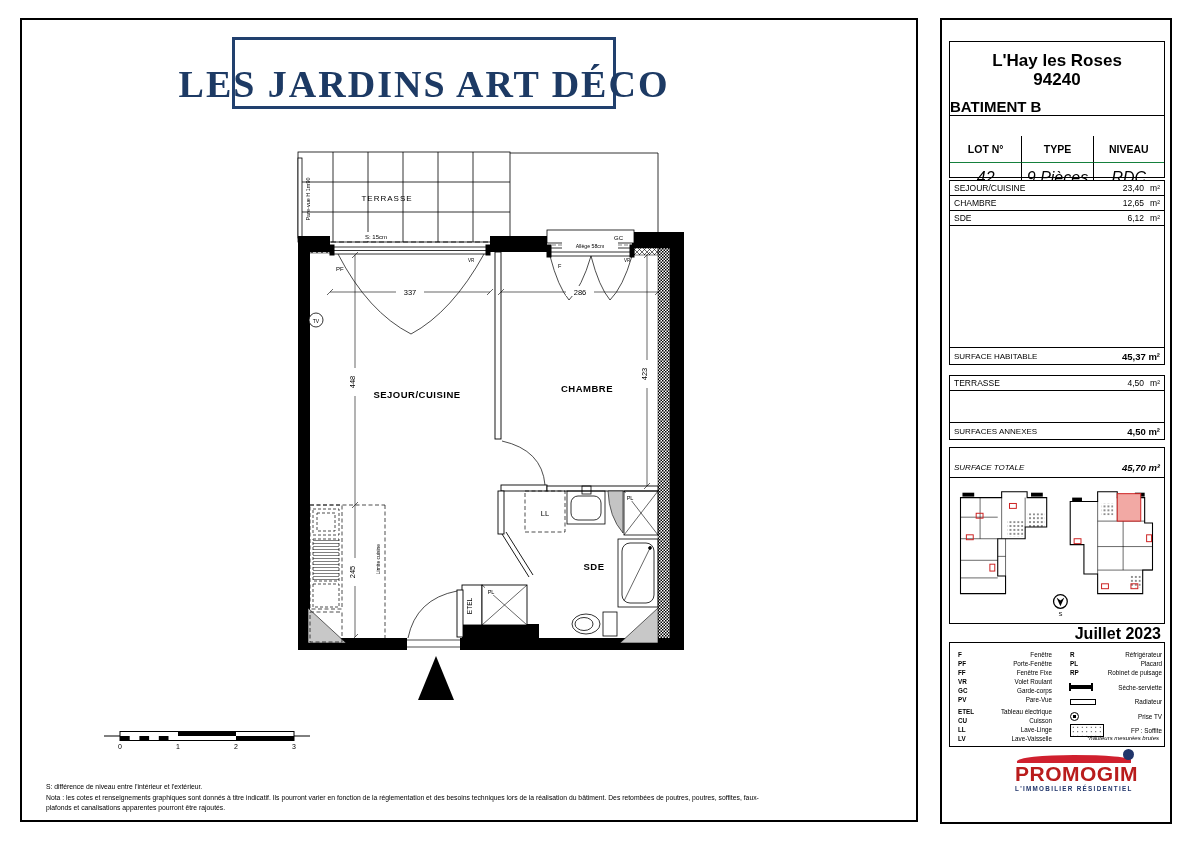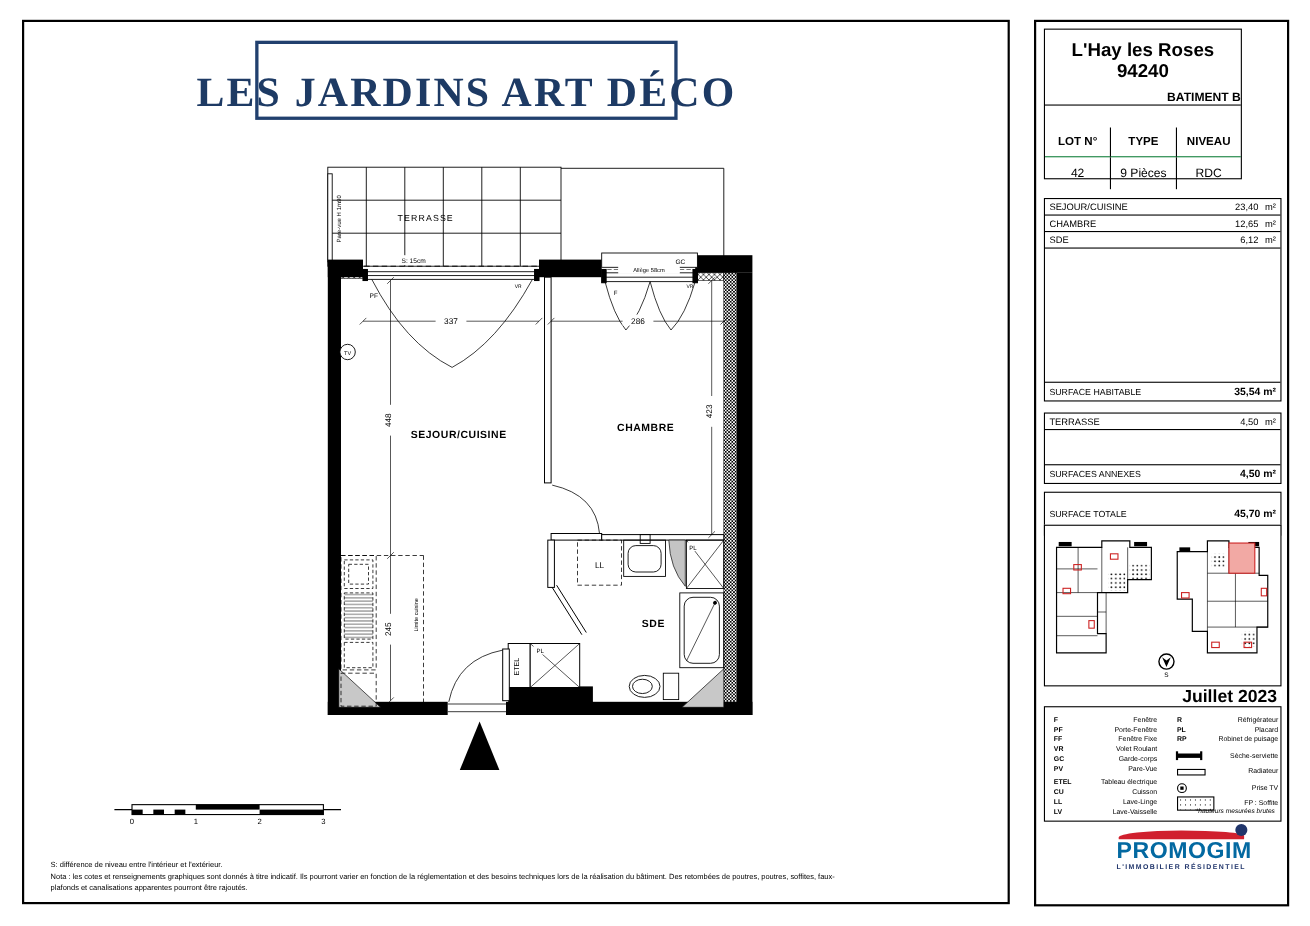--- a/index.html
+++ b/index.html
@@ -9,39 +9,39 @@
   .panel{position:absolute;left:940px;top:18px;width:232px;height:806px;border:2px solid #000;box-sizing:border-box;background:#fff;}
   .title-box{position:absolute;left:210px;top:17px;width:384px;height:72px;border:3px solid #21406e;
              box-sizing:border-box;display:flex;align-items:flex-end;justify-content:center;}
   .title-box span{font-family:"Liberation Serif",serif;font-weight:bold;font-size:38px;
                   letter-spacing:2px;color:#1d3a64;white-space:nowrap;}
   .floorplan{position:absolute;left:250px;top:112px;width:440px;height:580px;}
   .scalebar{position:absolute;left:80px;top:700px;width:210px;height:32px;}
   .notes{position:absolute;left:24px;top:762px;width:872px;font-size:6.8px;line-height:10.5px;white-space:nowrap;}
   
   .pbox{position:absolute;border:1.5px solid #000;box-sizing:border-box;background:#fff;}
-  .hdr-box{left:7px;top:6px;width:180px;height:137px;display:flex;flex-direction:column;}
+  .hdr-box{left:7px;top:21px;width:216px;height:137px;display:flex;flex-direction:column;}
   .hdr-city{text-align:center;font-weight:bold;font-size:17px;margin-top:9px;line-height:19px;}
   .hdr-cp{text-align:center;font-weight:bold;font-size:17px;line-height:19px;}
-  .hdr-bat{text-align:right;font-weight:600;font-size:11px;margin-top:9px;}
+  .hdr-bat{text-align:left;font-weight:600;font-size:15px;margin-top:9px;}
   .lot-table{margin-top:auto;border-top:1px solid #000;display:grid;grid-template-columns:1fr 1fr 1fr;}
   .lot-cell{height:26px;display:flex;align-items:center;justify-content:center;font-size:10.5px;font-weight:bold;
             border-bottom:1px solid #15803d;margin-top:20px;}
-  .lot-val{height:29px;display:flex;align-items:center;justify-content:center;font-size:11px;}
+  .lot-val{height:29px;display:flex;align-items:center;justify-content:center;font-size:16px;font-style:italic;}
   .cborder{border-left:1px solid #000;}
   .rooms-box{left:7px;top:160px;width:216px;height:185px;display:flex;flex-direction:column;}
   .srow{display:flex;align-items:center;height:14px;border-bottom:1px solid #000;font-size:8.5px;padding:0 4px;flex:none;}
   .srow .slabel{flex:1;}
   .sval{width:36px;text-align:right;}
   .sunit{width:16px;text-align:right;}
   .trow{display:flex;align-items:center;height:16px;border-top:1px solid #000;font-size:8px;padding:0 4px;margin-top:auto;flex:none;}
   .trow .slabel{flex:1;}
   .tval{font-weight:bold;font-size:9.5px;}
   .annex-box{left:7px;top:355px;width:216px;height:65px;display:flex;flex-direction:column;}
-  .tot-box{left:7px;top:427px;width:216px;height:40px;display:flex;align-items:center;font-size:8px;padding:0 4px;}
+  .tot-box{left:7px;top:427px;width:216px;height:40px;display:flex;align-items:center;font-size:8px;padding:0 4px;font-style:italic;}
   .tot-box .slabel{flex:1;}
   .siteplan-box{left:7px;top:457px;width:216px;height:147px;}
   .date{position:absolute;right:9px;top:605px;font-weight:bold;font-size:16px;}
   .legend-box{left:7px;top:622px;width:216px;height:105px;font-size:6.3px;}
   .lg-col{position:absolute;top:7px;}
   .lg-left{left:8px;width:94px;}
   .lg-right{left:120px;width:92px;}
   .lg-row{display:flex;justify-content:space-between;align-items:center;height:9px;}
   .lg-row-ic{display:flex;justify-content:space-between;align-items:center;height:14.5px;}
   .lg-abbr{font-weight:bold;}
@@ -52,21 +52,21 @@
   .ic-seche::before{left:-1px;} .ic-seche::after{right:-1px;}
   .ic-rad{width:26px;height:6px;border:1px solid #000;box-sizing:border-box;}
   .ic-tv{width:9px;height:9px;border:1px solid #000;border-radius:50%;box-sizing:border-box;position:relative;}
   .ic-tv::before{content:"";position:absolute;left:2px;top:2px;width:3px;height:3px;background:#000;}
   .ic-fp{width:34px;height:13px;border:1px solid #000;box-sizing:border-box;
          background-image:radial-gradient(#000 0.7px, transparent 0.9px);background-size:4.5px 4.5px;}
   .logo{position:absolute;left:73px;top:735px;width:130px;}
   .logo-swoosh{position:relative;width:114px;height:8px;margin-left:2px;background:#d0202e;
                border-radius:100% 100% 0 0 / 160% 120% 0 0;}
   .logo-dot{position:absolute;right:-3px;top:-6px;width:11px;height:11px;border-radius:50%;background:#20356b;}
-  .logo-name{font-weight:bold;font-size:21px;letter-spacing:0.5px;color:#0369a1;line-height:21px;}
+  .logo-name{font-weight:bold;font-size:21px;letter-spacing:0.5px;color:#b91c1c;line-height:21px;}
   .logo-tag{font-size:6.3px;letter-spacing:1.3px;color:#20356b;font-weight:bold;margin-top:1px;}
   svg text{font-family:"Liberation Sans",sans-serif;}
 </style>
 </head>
 <body>
 
 <div class="page">
 
   <div class="sheet">
 
@@ -308,21 +308,21 @@
         <span class="sval">12,65</span>
         <span class="sunit">m²</span>
       </div>
       <div class="srow">
         <span class="slabel">SDE</span>
         <span class="sval">6,12</span>
         <span class="sunit">m²</span>
       </div>
       <div class="trow">
         <span class="slabel">SURFACE HABITABLE</span>
-        <span class="tval">35,54 m²</span>
+        <span class="tval">45,37 m²</span>
       </div>
     </div>
 
     <div class="pbox annex-box">
       <div class="srow">
         <span class="slabel">TERRASSE</span>
         <span class="sval">4,50</span>
         <span class="sunit">m²</span>
       </div>
       <div class="trow">

